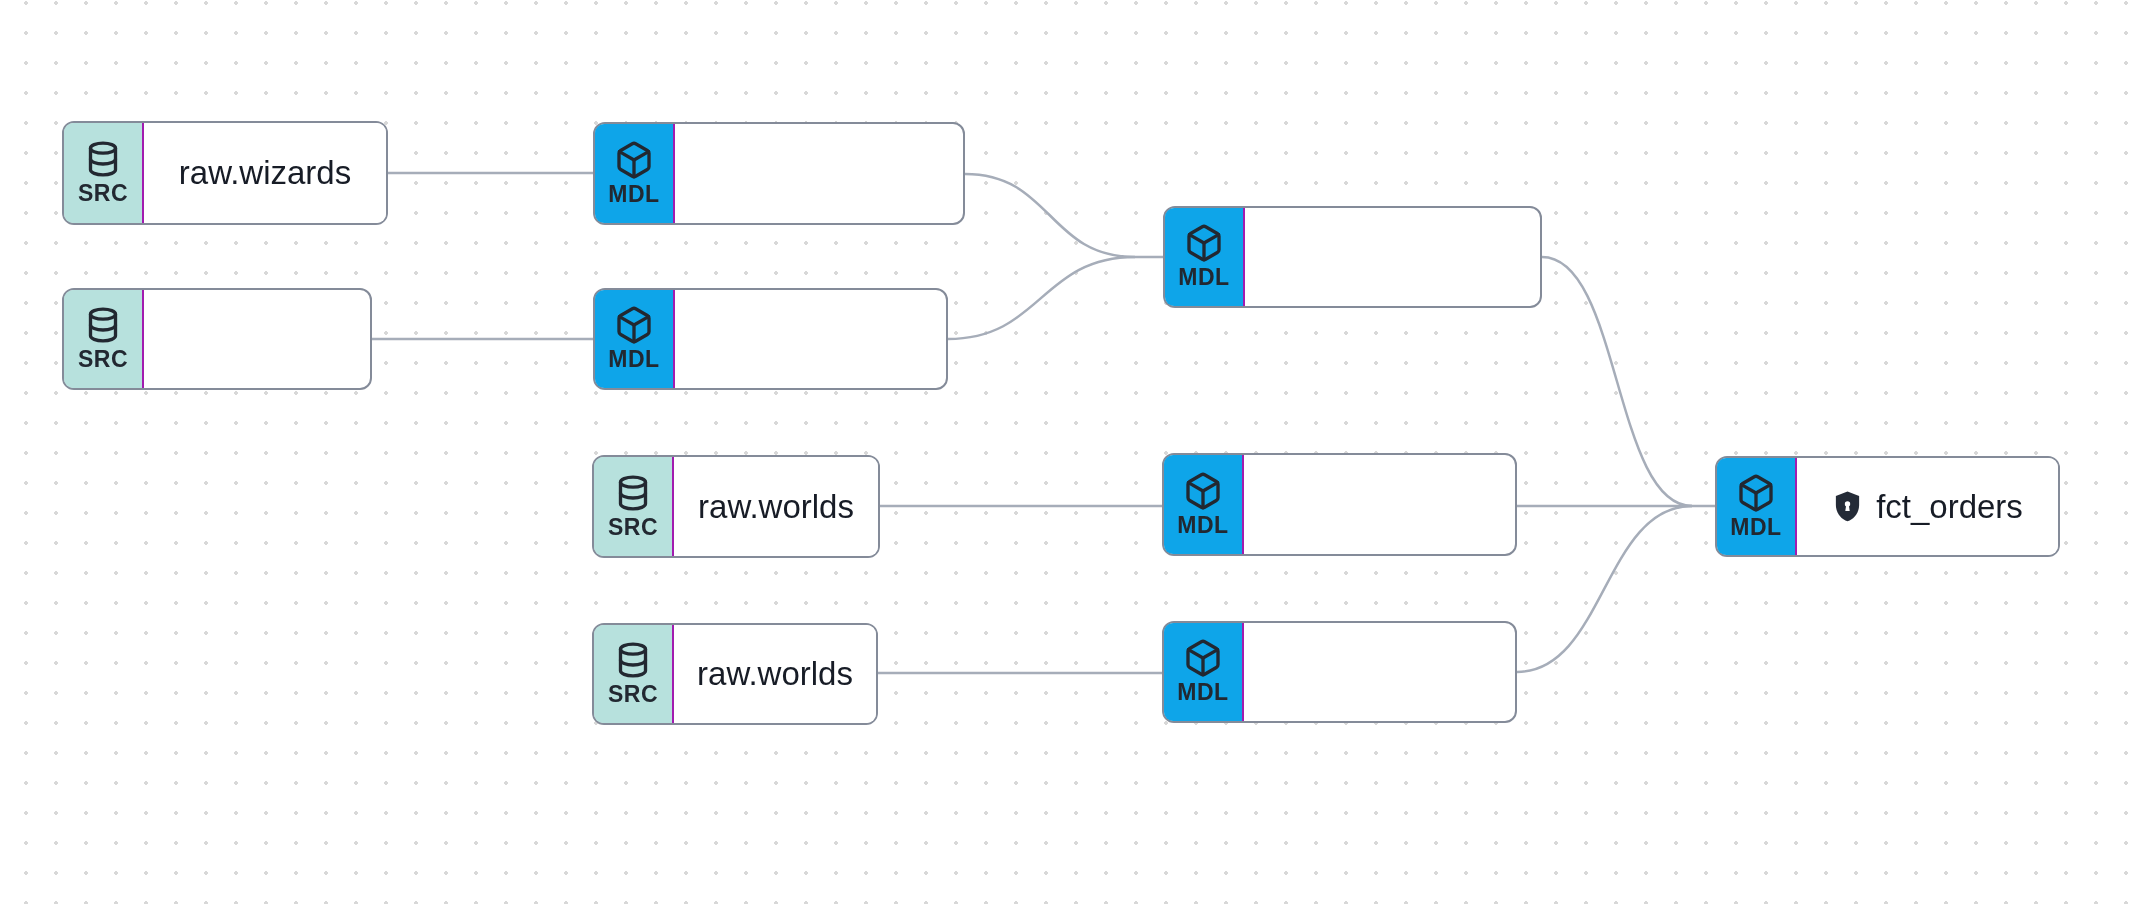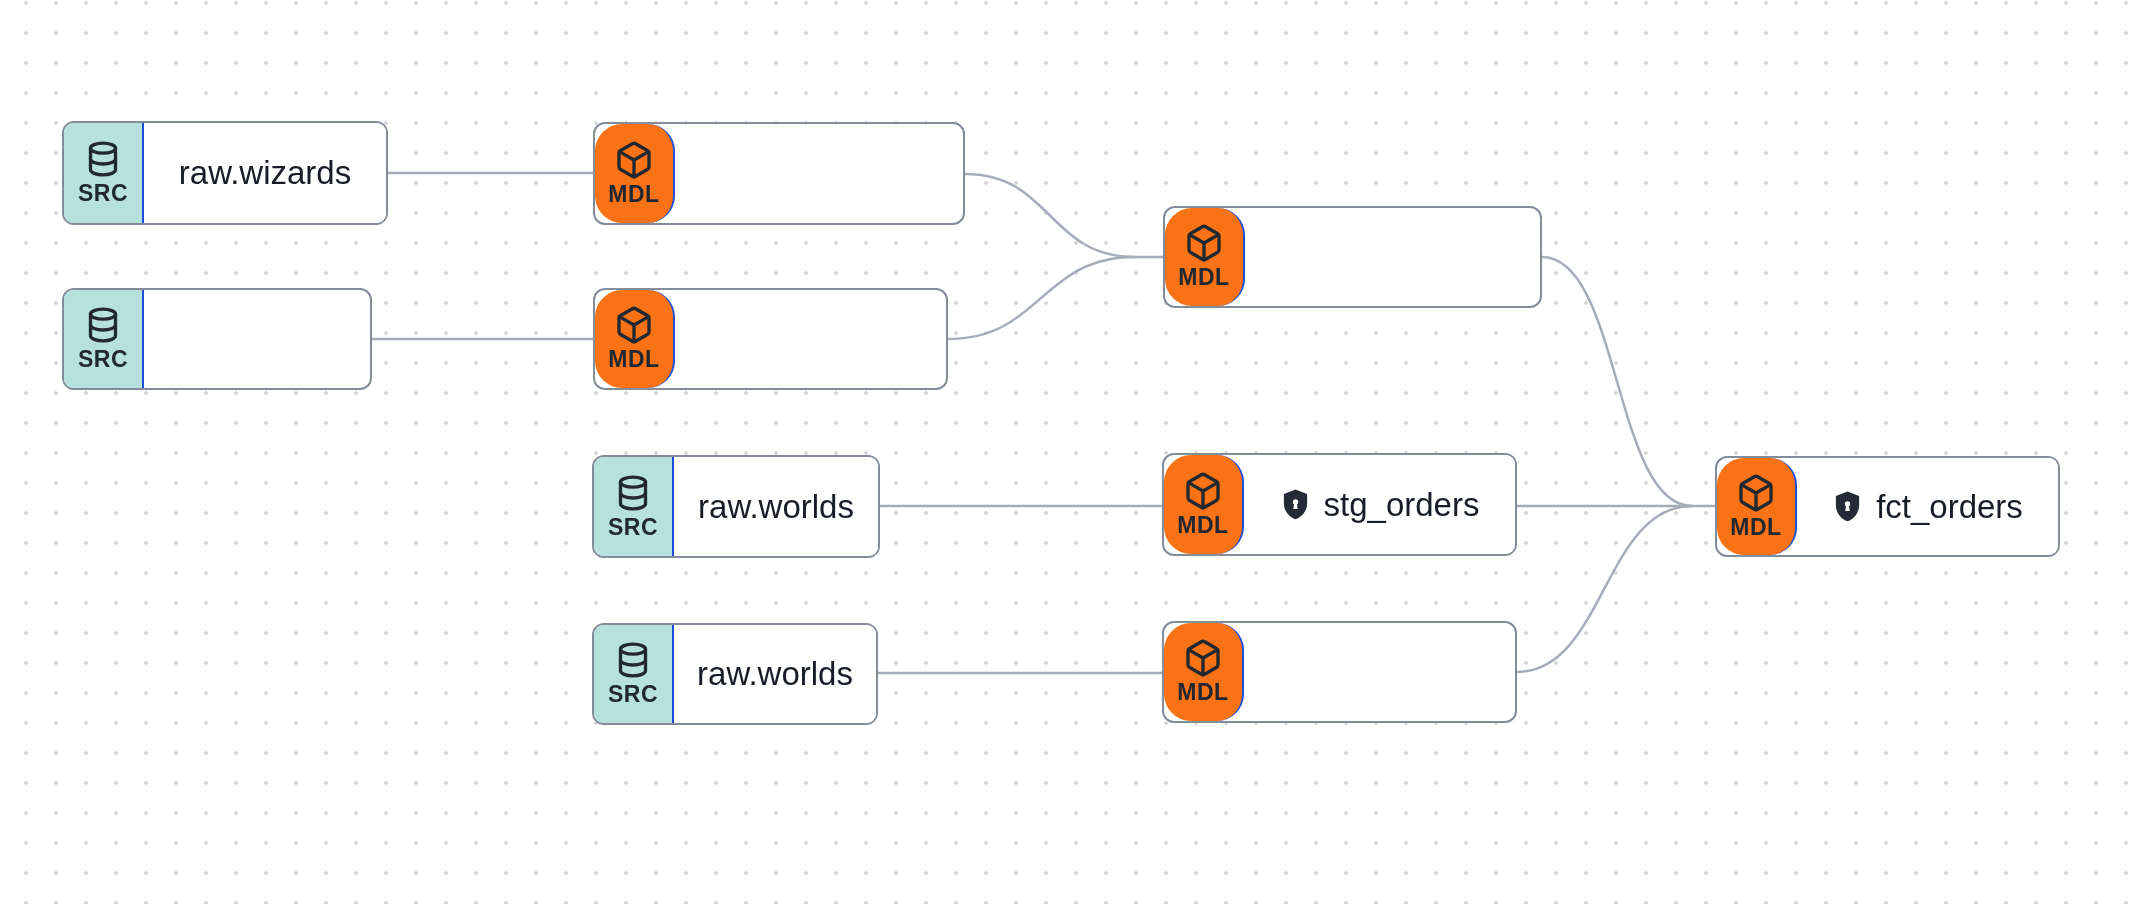--- a/index.html
+++ b/index.html
@@ -23,26 +23,26 @@
     border:2px solid #848b99;
     border-radius:12px;
   }
   .badge {
     flex:0 0 80px;
     display:flex;
     flex-direction:column;
     align-items:center;
     justify-content:center;
     gap:1px;
-    border-right:2px solid #1d4ed8;
+    border-right:2px solid #a21caf;
     border-radius:9px 0 0 9px;
     color:#222831;
   }
   .node.src .badge { background:#b7e1dd; }
-  .node.mdl .badge { background:#f97316;border-radius:27px; }
+  .node.mdl .badge { background:#0ea5e9; }
   .badge .icon svg { width:40px; height:40px; display:block; }
   .badge-label { font-size:23px; font-weight:600; letter-spacing:0.5px; color:#222831; }
   .node-body {
     flex:1;
     display:flex;
     align-items:center;
     justify-content:center;
     gap:13px;
     border-radius:0 9px 9px 0;
     background:#ffffff;
@@ -153,75 +153,65 @@
   <div class="badge">
     <span class="icon">
       <svg viewBox="0 0 24 24" fill="none" stroke="#222831" stroke-width="2" stroke-linecap="round" stroke-linejoin="round">
           <path d="M21 16V8a2 2 0 0 0-1-1.73l-7-4a2 2 0 0 0-2 0l-7 4A2 2 0 0 0 3 8v8a2 2 0 0 0 1 1.73l7 4a2 2 0 0 0 2 0l7-4A2 2 0 0 0 21 16z"></path>
           <polyline points="3.27 6.96 12 12.01 20.73 6.96"></polyline>
           <line x1="12" y1="22.08" x2="12" y2="12"></line>
         </svg>
     </span>
     <span class="badge-label">MDL</span>
   </div>
+</div>
+
+<div class="node src" style="left:592px;top:623px;width:286px;height:102px">
+  <div class="badge">
+    <span class="icon">
+      <svg viewBox="0 0 24 24" fill="none" stroke="#222831" stroke-width="2" stroke-linecap="round" stroke-linejoin="round">
+          <ellipse cx="12" cy="5.5" rx="7.5" ry="3"></ellipse>
+          <path d="M4.5 5.5v6.5c0 1.66 3.36 3 7.5 3s7.5-1.34 7.5-3V5.5"></path>
+          <path d="M4.5 12v6.5c0 1.66 3.36 3 7.5 3s7.5-1.34 7.5-3V12"></path>
+        </svg>
+    </span>
+    <span class="badge-label">SRC</span>
+  </div>
+  <div class="node-body">
+    <span class="node-label">raw.worlds</span>
+  </div>
+</div>
+
+<div class="node mdl" style="left:1162px;top:621px;width:355px;height:102px">
+  <div class="badge">
+    <span class="icon">
+      <svg viewBox="0 0 24 24" fill="none" stroke="#222831" stroke-width="2" stroke-linecap="round" stroke-linejoin="round">
+          <path d="M21 16V8a2 2 0 0 0-1-1.73l-7-4a2 2 0 0 0-2 0l-7 4A2 2 0 0 0 3 8v8a2 2 0 0 0 1 1.73l7 4a2 2 0 0 0 2 0l7-4A2 2 0 0 0 21 16z"></path>
+          <polyline points="3.27 6.96 12 12.01 20.73 6.96"></polyline>
+          <line x1="12" y1="22.08" x2="12" y2="12"></line>
+        </svg>
+    </span>
+    <span class="badge-label">MDL</span>
+  </div>
+</div>
+
+<div class="node mdl" style="left:1715px;top:456px;width:345px;height:101px">
+  <div class="badge">
+    <span class="icon">
+      <svg viewBox="0 0 24 24" fill="none" stroke="#222831" stroke-width="2" stroke-linecap="round" stroke-linejoin="round">
+          <path d="M21 16V8a2 2 0 0 0-1-1.73l-7-4a2 2 0 0 0-2 0l-7 4A2 2 0 0 0 3 8v8a2 2 0 0 0 1 1.73l7 4a2 2 0 0 0 2 0l7-4A2 2 0 0 0 21 16z"></path>
+          <polyline points="3.27 6.96 12 12.01 20.73 6.96"></polyline>
+          <line x1="12" y1="22.08" x2="12" y2="12"></line>
+        </svg>
+    </span>
+    <span class="badge-label">MDL</span>
+  </div>
   <div class="node-body">
     <span class="shield">
       <svg viewBox="0 0 24 26">
           <path fill="#242b37" d="M12 1l9 3.4v7c0 5.9-3.8 11-9 12.6-5.2-1.6-9-6.7-9-12.6v-7L12 1z"></path>
           <circle cx="12" cy="10.6" r="2.1" fill="#fff"></circle>
           <path d="M10.9 12h2.2l.6 4h-3.4z" fill="#fff"></path>
         </svg>
     </span>
-    <span class="node-label">stg_orders</span>
-  </div>
-</div>
-
-<div class="node src" style="left:592px;top:623px;width:286px;height:102px">
-  <div class="badge">
-    <span class="icon">
-      <svg viewBox="0 0 24 24" fill="none" stroke="#222831" stroke-width="2" stroke-linecap="round" stroke-linejoin="round">
-          <ellipse cx="12" cy="5.5" rx="7.5" ry="3"></ellipse>
-          <path d="M4.5 5.5v6.5c0 1.66 3.36 3 7.5 3s7.5-1.34 7.5-3V5.5"></path>
-          <path d="M4.5 12v6.5c0 1.66 3.36 3 7.5 3s7.5-1.34 7.5-3V12"></path>
-        </svg>
-    </span>
-    <span class="badge-label">SRC</span>
-  </div>
-  <div class="node-body">
-    <span class="node-label">raw.worlds</span>
-  </div>
-</div>
-
-<div class="node mdl" style="left:1162px;top:621px;width:355px;height:102px">
-  <div class="badge">
-    <span class="icon">
-      <svg viewBox="0 0 24 24" fill="none" stroke="#222831" stroke-width="2" stroke-linecap="round" stroke-linejoin="round">
-          <path d="M21 16V8a2 2 0 0 0-1-1.73l-7-4a2 2 0 0 0-2 0l-7 4A2 2 0 0 0 3 8v8a2 2 0 0 0 1 1.73l7 4a2 2 0 0 0 2 0l7-4A2 2 0 0 0 21 16z"></path>
-          <polyline points="3.27 6.96 12 12.01 20.73 6.96"></polyline>
-          <line x1="12" y1="22.08" x2="12" y2="12"></line>
-        </svg>
-    </span>
-    <span class="badge-label">MDL</span>
-  </div>
-</div>
-
-<div class="node mdl" style="left:1715px;top:456px;width:345px;height:101px">
-  <div class="badge">
-    <span class="icon">
-      <svg viewBox="0 0 24 24" fill="none" stroke="#222831" stroke-width="2" stroke-linecap="round" stroke-linejoin="round">
-          <path d="M21 16V8a2 2 0 0 0-1-1.73l-7-4a2 2 0 0 0-2 0l-7 4A2 2 0 0 0 3 8v8a2 2 0 0 0 1 1.73l7 4a2 2 0 0 0 2 0l7-4A2 2 0 0 0 21 16z"></path>
-          <polyline points="3.27 6.96 12 12.01 20.73 6.96"></polyline>
-          <line x1="12" y1="22.08" x2="12" y2="12"></line>
-        </svg>
-    </span>
-    <span class="badge-label">MDL</span>
-  </div>
-  <div class="node-body">
-    <span class="shield">
-      <svg viewBox="0 0 24 26">
-          <path fill="#242b37" d="M12 1l9 3.4v7c0 5.9-3.8 11-9 12.6-5.2-1.6-9-6.7-9-12.6v-7L12 1z"></path>
-          <circle cx="12" cy="10.6" r="2.1" fill="#fff"></circle>
-          <path d="M10.9 12h2.2l.6 4h-3.4z" fill="#fff"></path>
-        </svg>
-    </span>
     <span class="node-label">fct_orders</span>
   </div>
 </div>
 
 </body></html>

